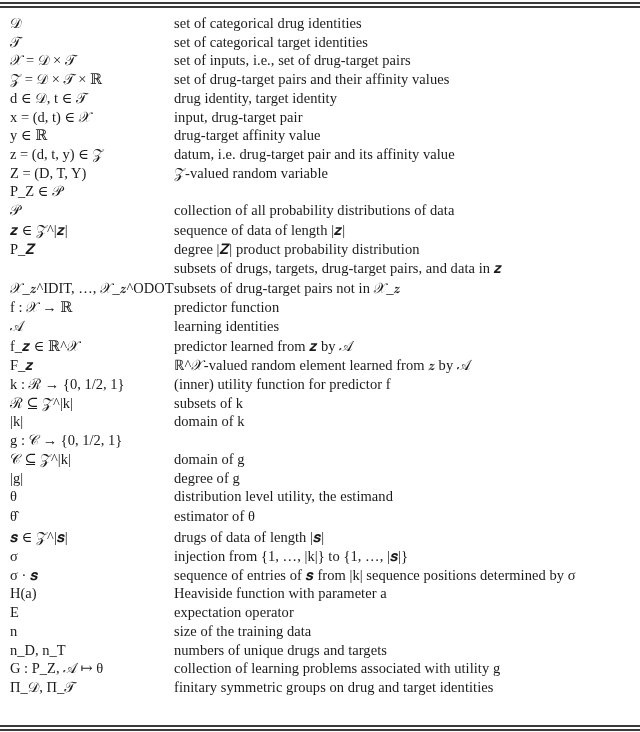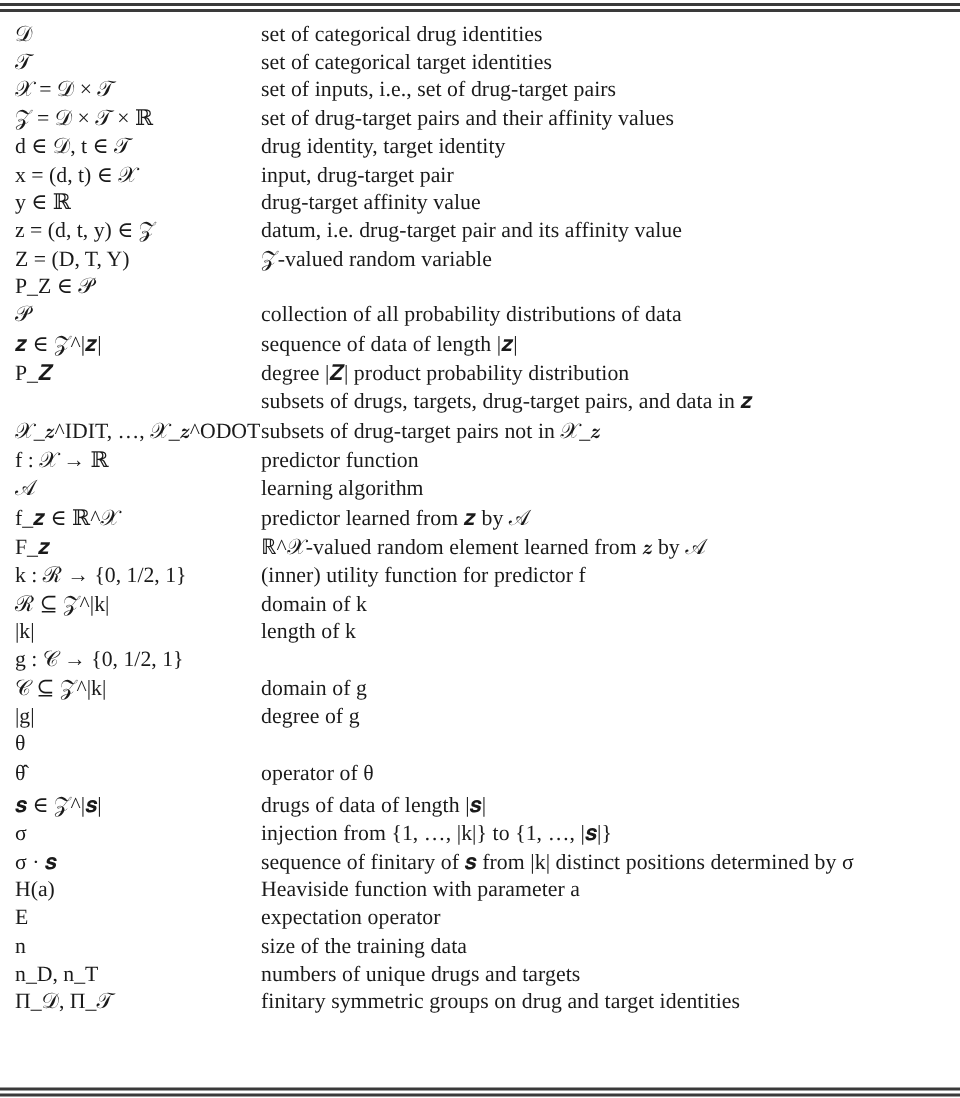--- a/index.html
+++ b/index.html
@@ -122,88 +122,93 @@
     <div class="row tall">
       <span class="sym">𝒳_𝒛^IDIT, …, 𝒳_𝒛^ODOT</span>
       <span class="desc">subsets of drug-target pairs not in 𝒳_𝒛</span>
     </div>
     <div class="row">
       <span class="sym">f : 𝒳 → ℝ</span>
       <span class="desc">predictor function</span>
     </div>
     <div class="row">
       <span class="sym">𝒜</span>
-      <span class="desc">learning algorithm</span>
+      <span class="desc">learning identities</span>
     </div>
     <div class="row tall">
       <span class="sym">f_𝒛 ∈ ℝ^𝒳</span>
       <span class="desc">predictor learned from 𝒛 by 𝒜</span>
     </div>
     <div class="row">
       <span class="sym">F_𝒛</span>
       <span class="desc">ℝ^𝒳-valued random element learned from 𝒛 by 𝒜</span>
     </div>
     <div class="row">
       <span class="sym">k : ℛ → {0, 1/2, 1}</span>
       <span class="desc">(inner) utility function for predictor f</span>
     </div>
     <div class="row">
       <span class="sym">ℛ ⊆ 𝒵^|k|</span>
+      <span class="desc">subsets of k</span>
+    </div>
+    <div class="row">
+      <span class="sym">|k|</span>
       <span class="desc">domain of k</span>
-    </div>
-    <div class="row">
-      <span class="sym">|k|</span>
-      <span class="desc">length of k</span>
     </div>
     <div class="row">
       <span class="sym">g : 𝒞 → {0, 1/2, 1}</span>
     </div>
     <div class="row">
       <span class="sym">𝒞 ⊆ 𝒵^|k|</span>
       <span class="desc">domain of g</span>
     </div>
     <div class="row">
       <span class="sym">|g|</span>
       <span class="desc">degree of g</span>
     </div>
     <div class="row">
       <span class="sym">θ</span>
+      <span class="desc">distribution level utility, the estimand</span>
     </div>
     <div class="row tall">
       <span class="sym">θ̂</span>
-      <span class="desc">operator of θ</span>
+      <span class="desc">estimator of θ</span>
     </div>
     <div class="row tall">
       <span class="sym">𝒔 ∈ 𝒵^|𝒔|</span>
       <span class="desc">drugs of data of length |𝒔|</span>
     </div>
     <div class="row">
       <span class="sym">σ</span>
       <span class="desc">injection from {1, …, |k|} to {1, …, |𝒔|}</span>
     </div>
     <div class="row">
       <span class="sym">σ · 𝒔</span>
-      <span class="desc">sequence of finitary of 𝒔 from |k| distinct positions determined by σ</span>
+      <span class="desc">sequence of entries of 𝒔 from |k| sequence positions determined by σ</span>
     </div>
     <div class="row">
       <span class="sym">H(a)</span>
       <span class="desc">Heaviside function with parameter a</span>
     </div>
     <div class="row">
       <span class="sym">E</span>
       <span class="desc">expectation operator</span>
     </div>
     <div class="row">
       <span class="sym">n</span>
       <span class="desc">size of the training data</span>
     </div>
     <div class="row">
       <span class="sym">n_D, n_T</span>
       <span class="desc">numbers of unique drugs and targets</span>
     </div>
     <div class="row">
+      <span class="sym">G : P_Z, 𝒜 ↦ θ</span>
+      <span class="desc">collection of learning problems associated with utility g</span>
+    </div>
+    <div class="row">
       <span class="sym">Π_𝒟, Π_𝒯</span>
       <span class="desc">finitary symmetric groups on drug and target identities</span>
     </div>
   </div>
 
 <div class="rule bot1"></div>
 <div class="rule bot2"></div>
 
 </body></html>

